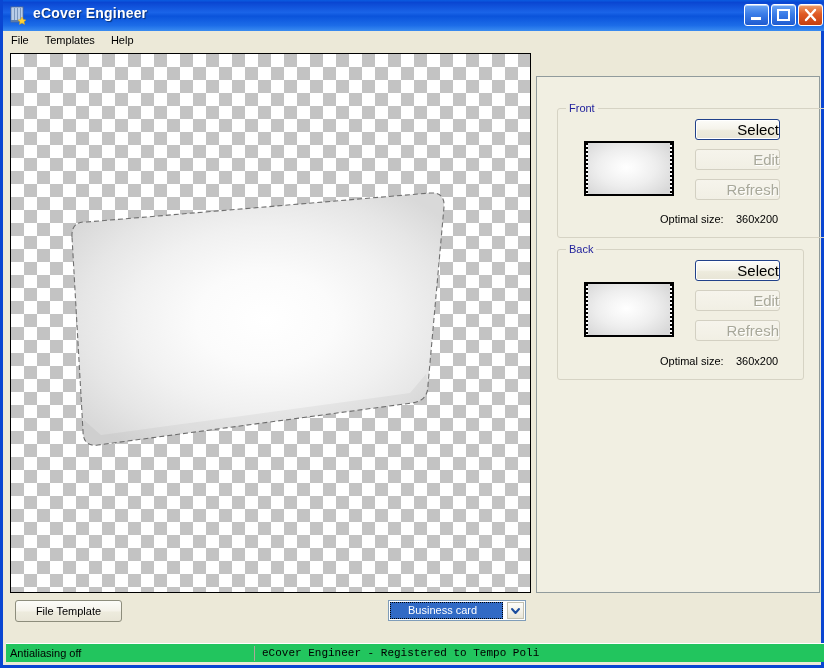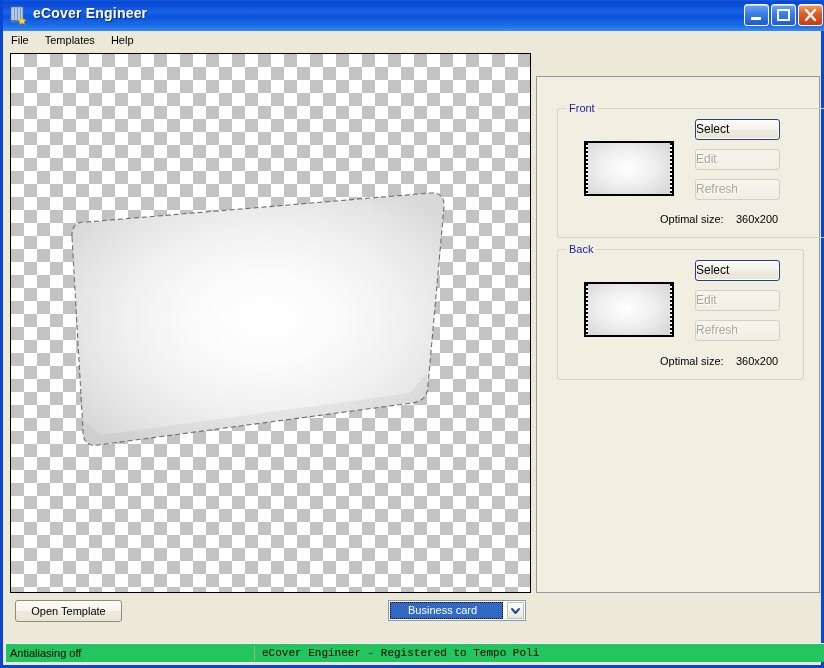--- a/index.html
+++ b/index.html
@@ -119,22 +119,22 @@
     border:2px solid #000;
     background:
       radial-gradient(ellipse 62% 68% at 47% 48%, #ffffff 0%, #f7f7f7 28%, #eeeeee 55%, #e3e3e3 78%, #d8d8d8 100%);
   }
   .thumb .dots{
     position:absolute;top:0;height:100%;width:2px;
     background:repeating-linear-gradient(180deg,#000 0 2px,#fff 2px 4px);
   }
   .btn{
     position:absolute;box-sizing:border-box;
-    font-size:12px;
-    text-align:left;
+    font-size:15px;
+    text-align:right;
     border-radius:3px;
     background:linear-gradient(180deg,#fbfbf8 0%,#f4f2e8 45%,#ecead d 55%,#e6e3d4 100%);
     background:linear-gradient(180deg,#fcfcf9 0%,#f5f3ea 48%,#edebdd 56%,#e8e5d6 100%);
     border:1px solid #8d8d7c;
     color:#000;
     line-height:19px;
   }
   .btn.default{
     border:1px solid #21418a;
     box-shadow:inset 0 0 0 1px #ffffff;
@@ -292,21 +292,21 @@
         <span class="btn disabled" style="left:137px;top:40px;width:85px;height:21px;line-height:19px;">Edit</span>
         <span class="btn disabled" style="left:137px;top:70px;width:85px;height:21px;line-height:19px;">Refresh</span>
 
         <span class="opt" style="left:102px;top:105px;">Optimal size:</span>
         <span class="opt" style="left:178px;top:105px;">360x200</span>
       </div>
 
     </div>
   </div>
 
-  <span class="bbtn" style="left:12px;top:600px;width:107px;">Open Template</span>
+  <span class="bbtn" style="left:12px;top:600px;width:107px;">File Template</span>
 
   <span class="combo">
     <span class="combo-val">Business card</span>
     <span class="combo-btn">
       <svg width="15" height="15" viewBox="0 0 15 15">
         <path d="M4 6 L7.5 10 L11 6" fill="none" stroke="#1c4d9e" stroke-width="2" stroke-linecap="round" stroke-linejoin="round"></path>
       </svg>
     </span>
   </span>
 

